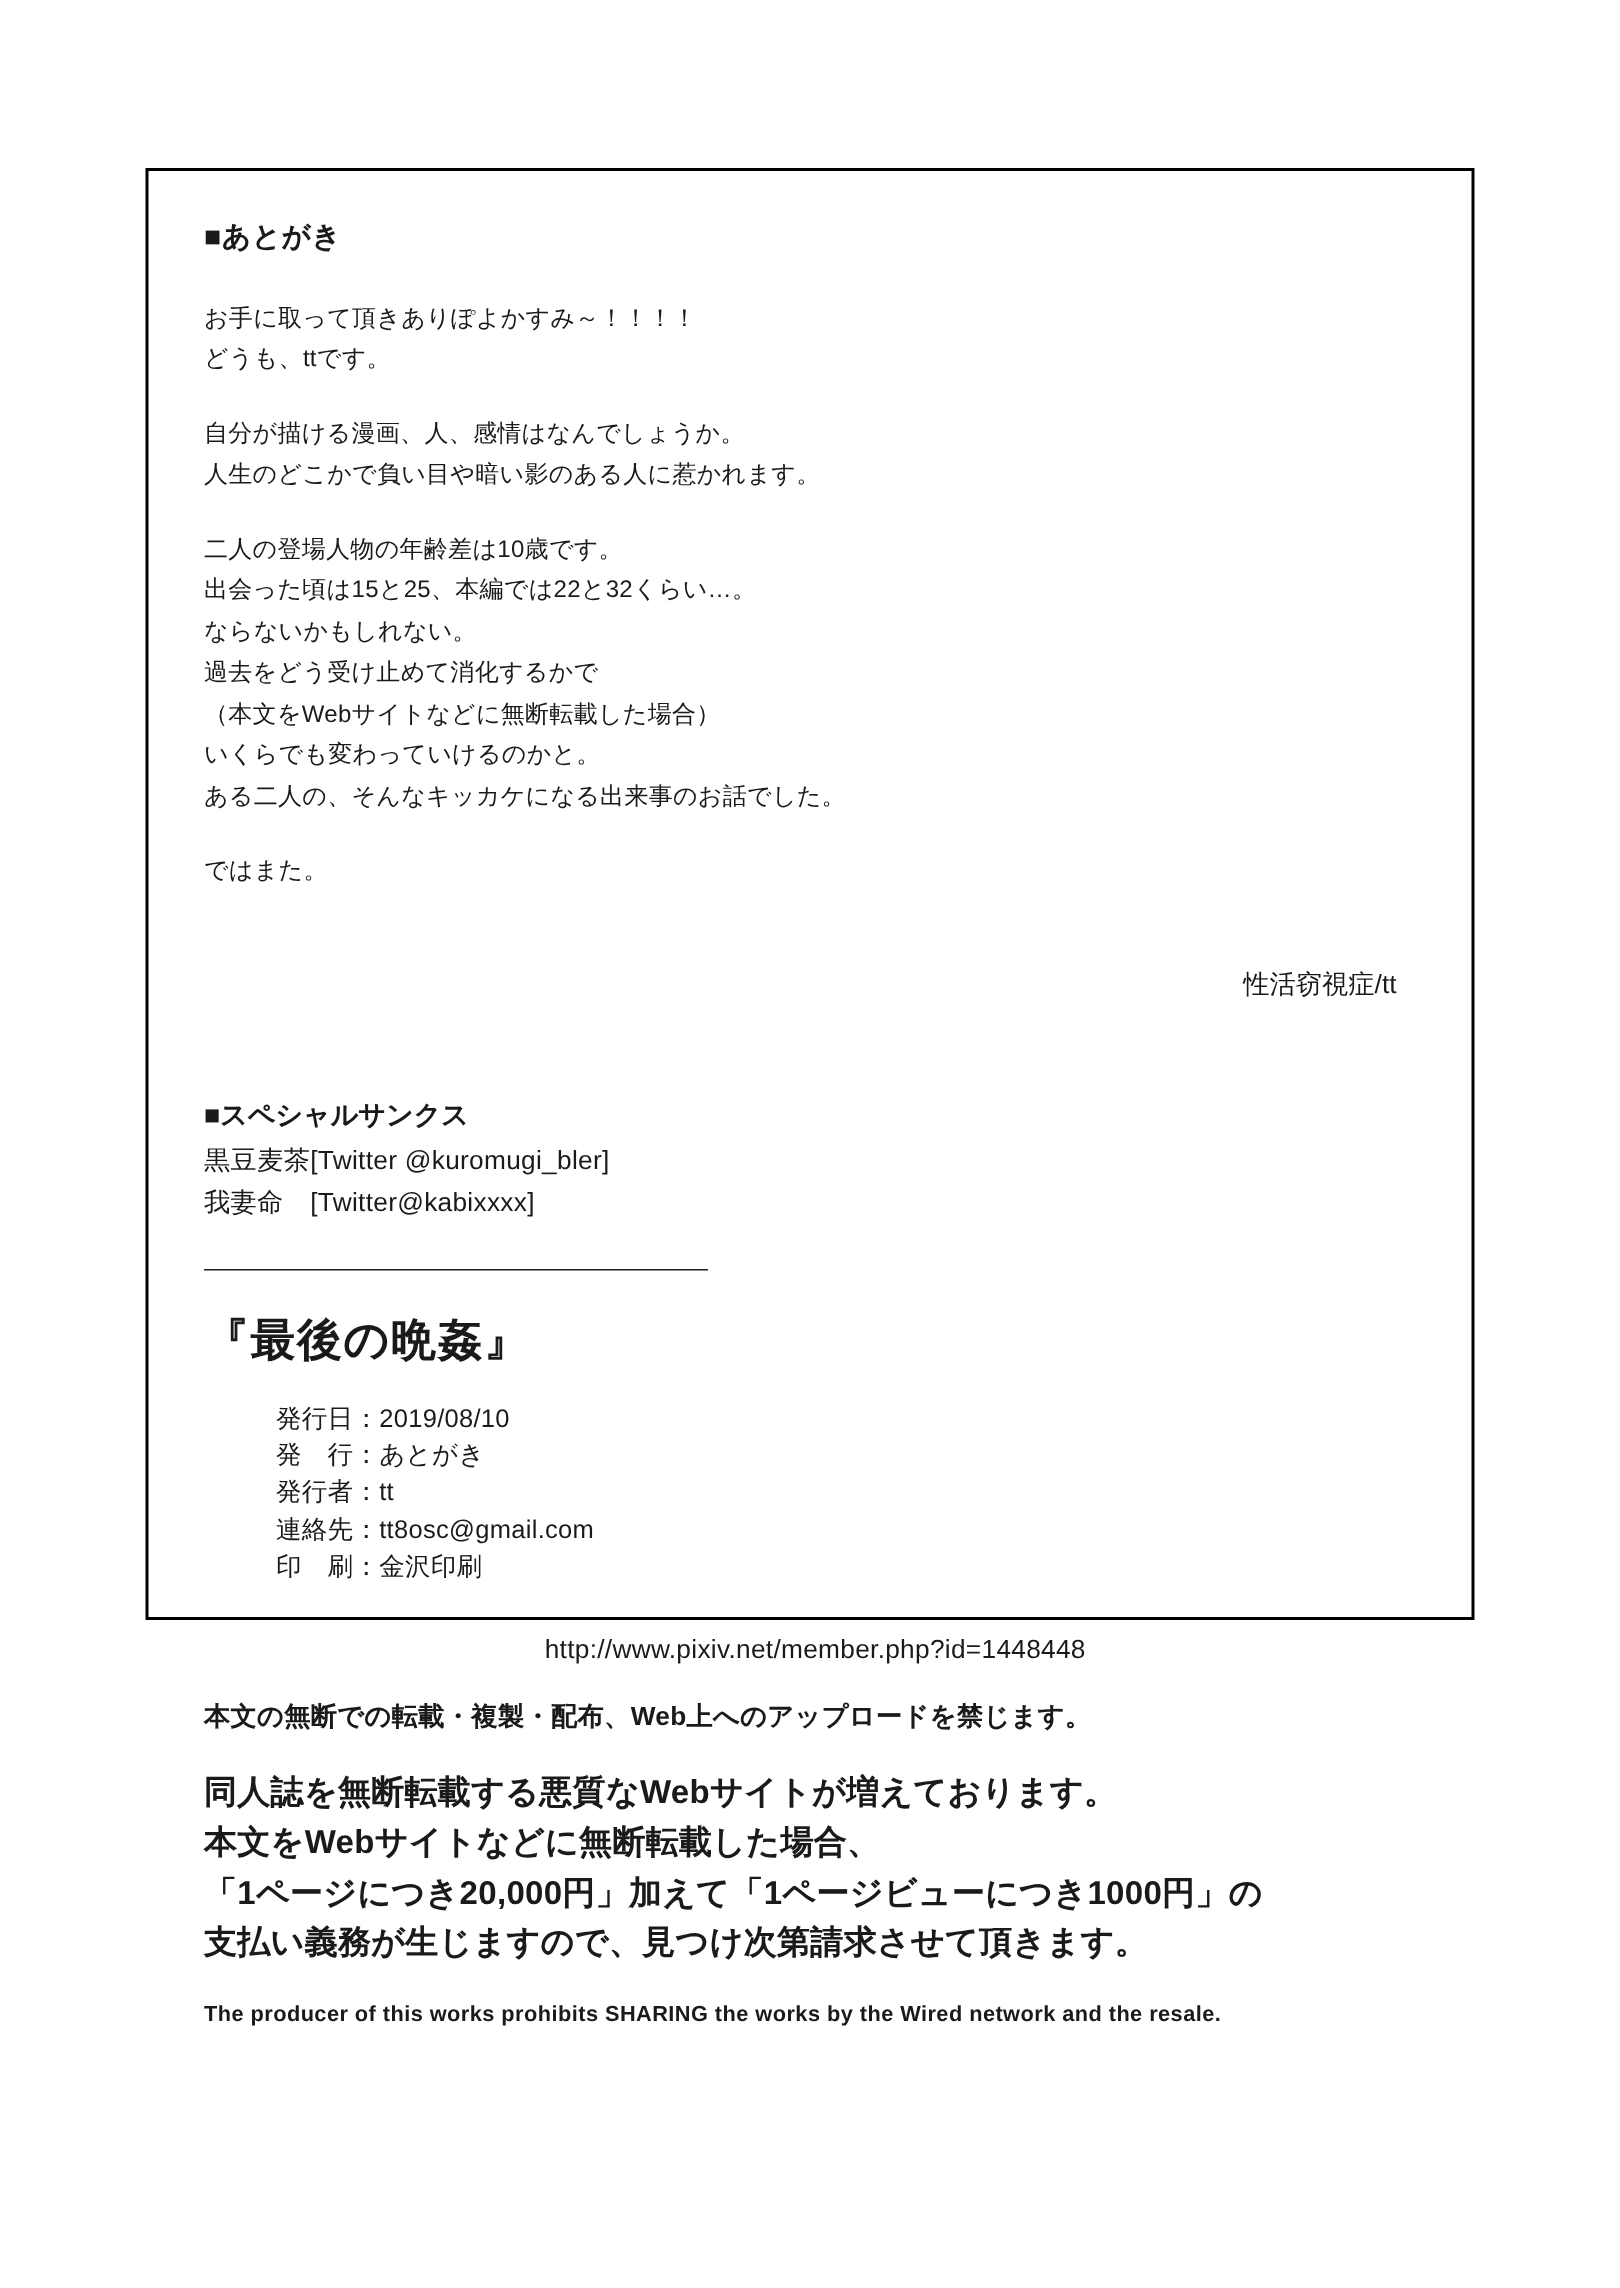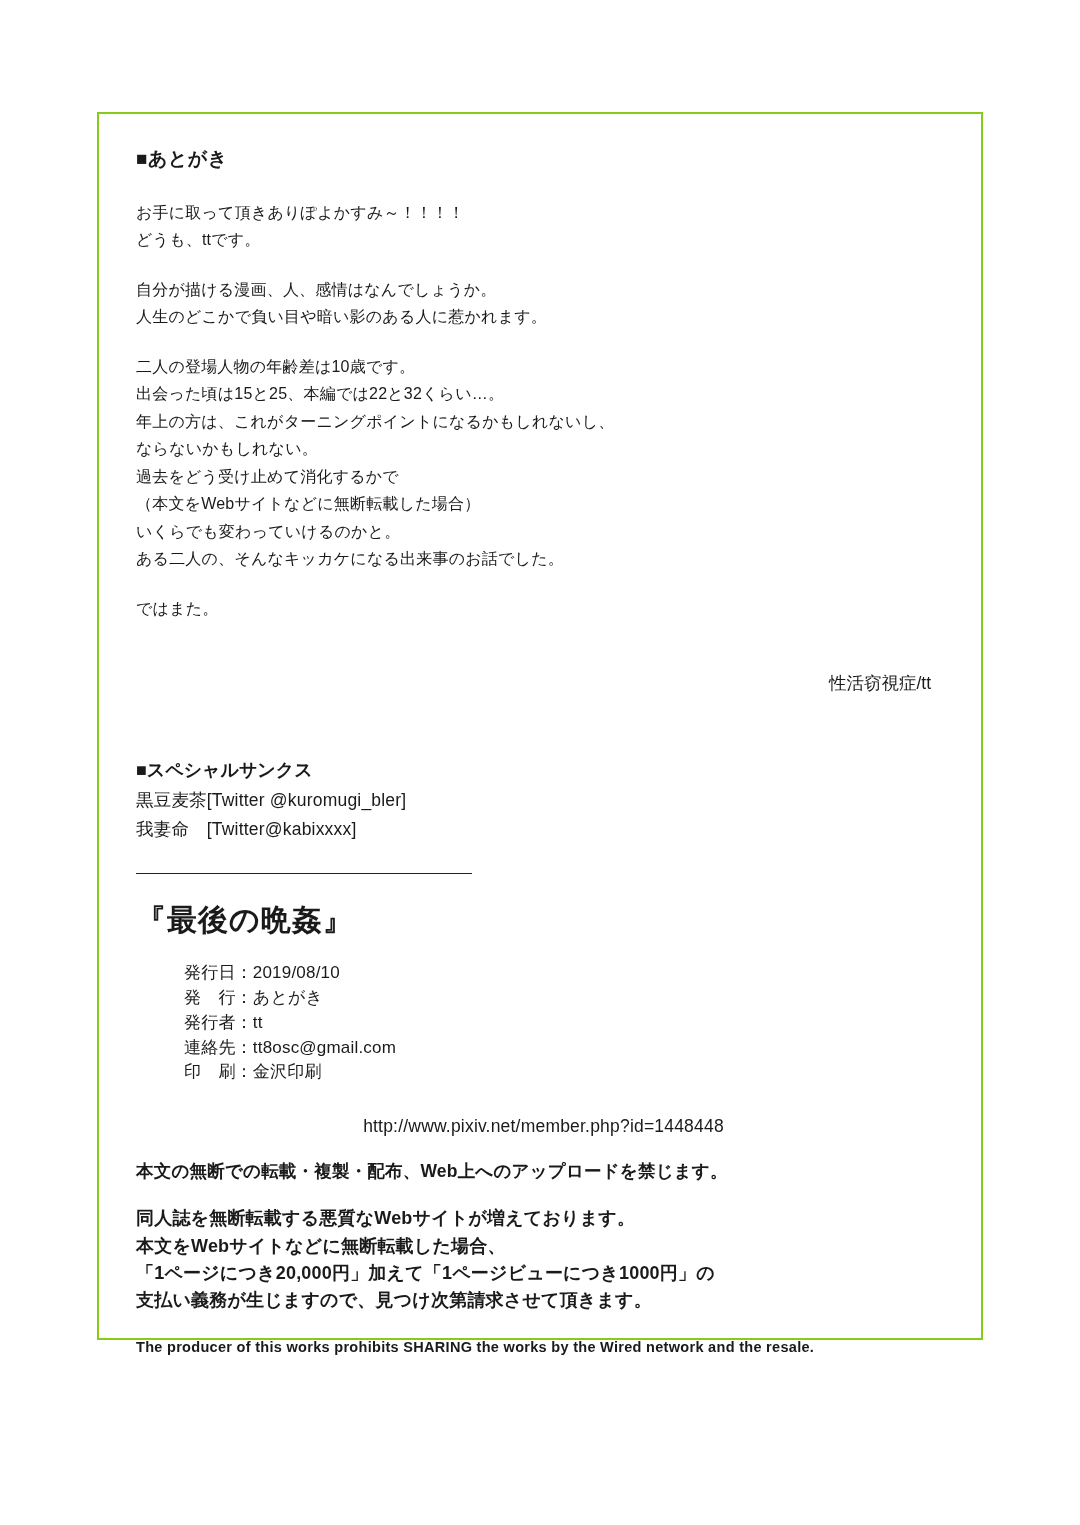--- a/index.html
+++ b/index.html
@@ -13,22 +13,22 @@
     position: relative;
     font-family: "Liberation Sans", "DejaVu Sans", sans-serif;
     color: #1a1a1a;
     overflow: hidden;
   }
   .page {
     position: absolute;
     left: 97px;
     top: 112px;
     width: 886px;
-    height: 1228px;
-    border: 2px solid #84cc16;
+    height: 968px;
+    border: 2px solid #000000;
     box-sizing: border-box;
     background: #fff;
   }
   .inner {
     position: absolute;
     left: 37px;
     top: 32px;
     right: 30px;
   }
   .heading {
@@ -100,21 +100,21 @@
     letter-spacing: 0.2px;
     text-align: center;
   }
   .warn-strong {
     font-size: 17.5px;
     font-weight: bold;
     margin-top: 22px;
     letter-spacing: 0.2px;
   }
   .warn-block {
-    font-size: 18px;
+    font-size: 22px;
     font-weight: bold;
     margin-top: 22px;
     line-height: 1.52;
     letter-spacing: 0.2px;
   }
   .warn-block .line {
     display: block;
   }
   .en-note {
     font-size: 14.5px;
@@ -137,21 +137,20 @@
     </div>
 
     <div class="para">
       <div class="line">自分が描ける漫画、人、感情はなんでしょうか。</div>
       <div class="line">人生のどこかで負い目や暗い影のある人に惹かれます。</div>
     </div>
 
     <div class="para">
       <div class="line">二人の登場人物の年齢差は10歳です。</div>
       <div class="line">出会った頃は15と25、本編では22と32くらい…。</div>
-      <div class="line">年上の方は、これがターニングポイントになるかもしれないし、</div>
       <div class="line">ならないかもしれない。</div>
       <div class="line">過去をどう受け止めて消化するかで</div>
       <div class="line">（本文をWebサイトなどに無断転載した場合）</div>
       <div class="line">いくらでも変わっていけるのかと。</div>
       <div class="line">ある二人の、そんなキッカケになる出来事のお話でした。</div>
     </div>
 
     <div class="para tight">
       <div class="line">ではまた。</div>
     </div>

